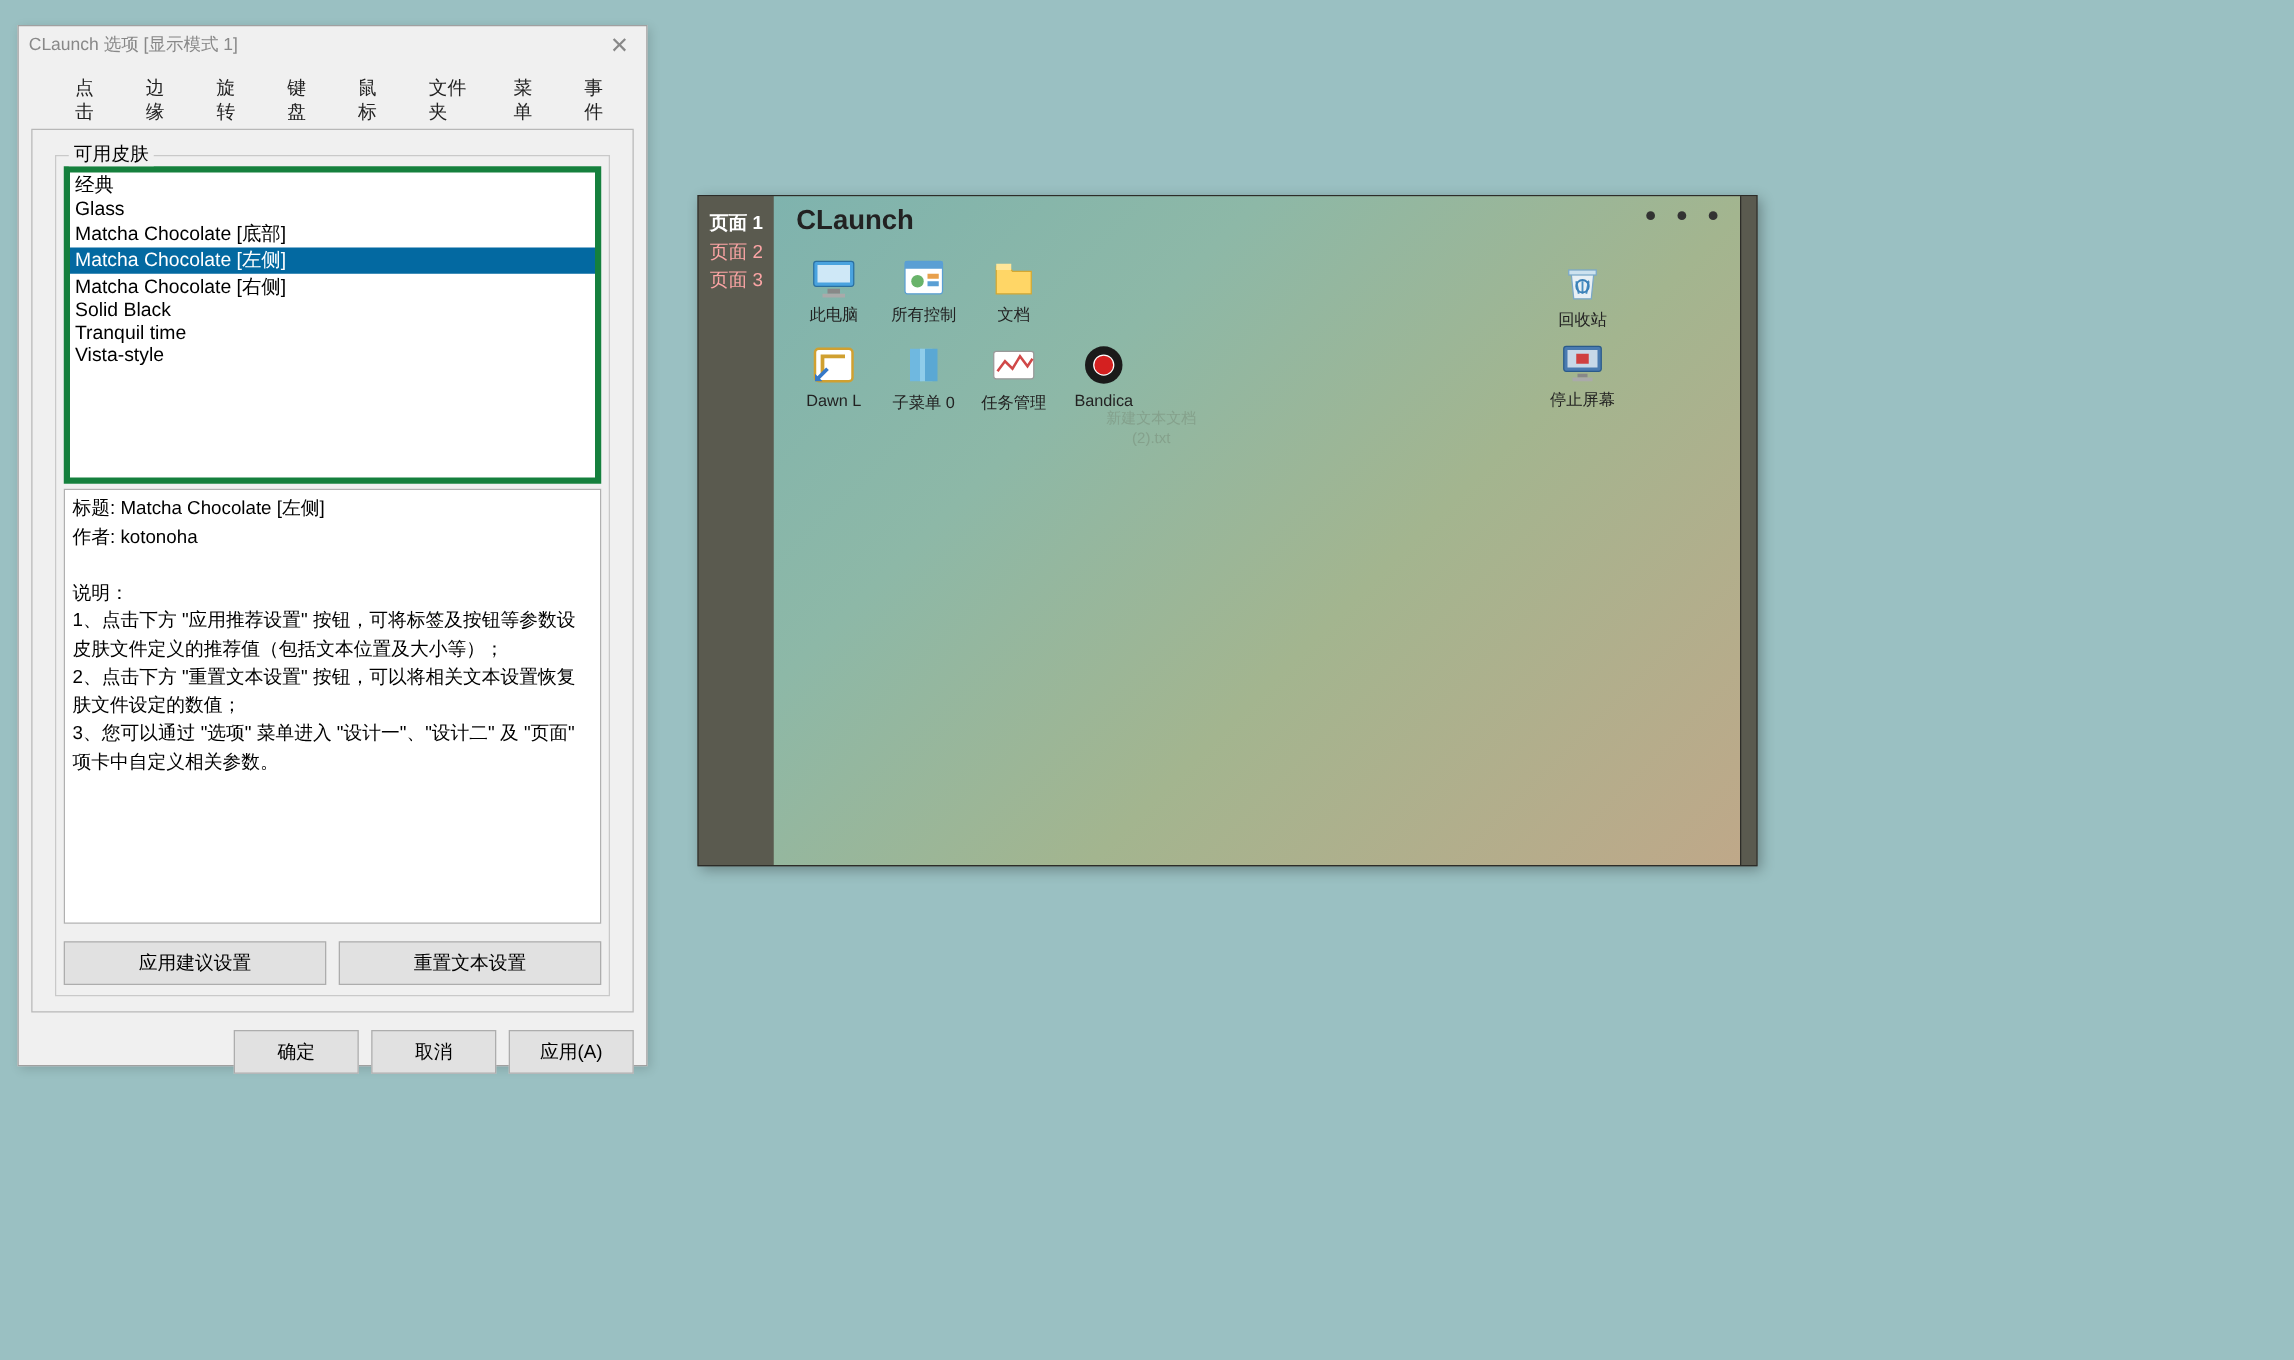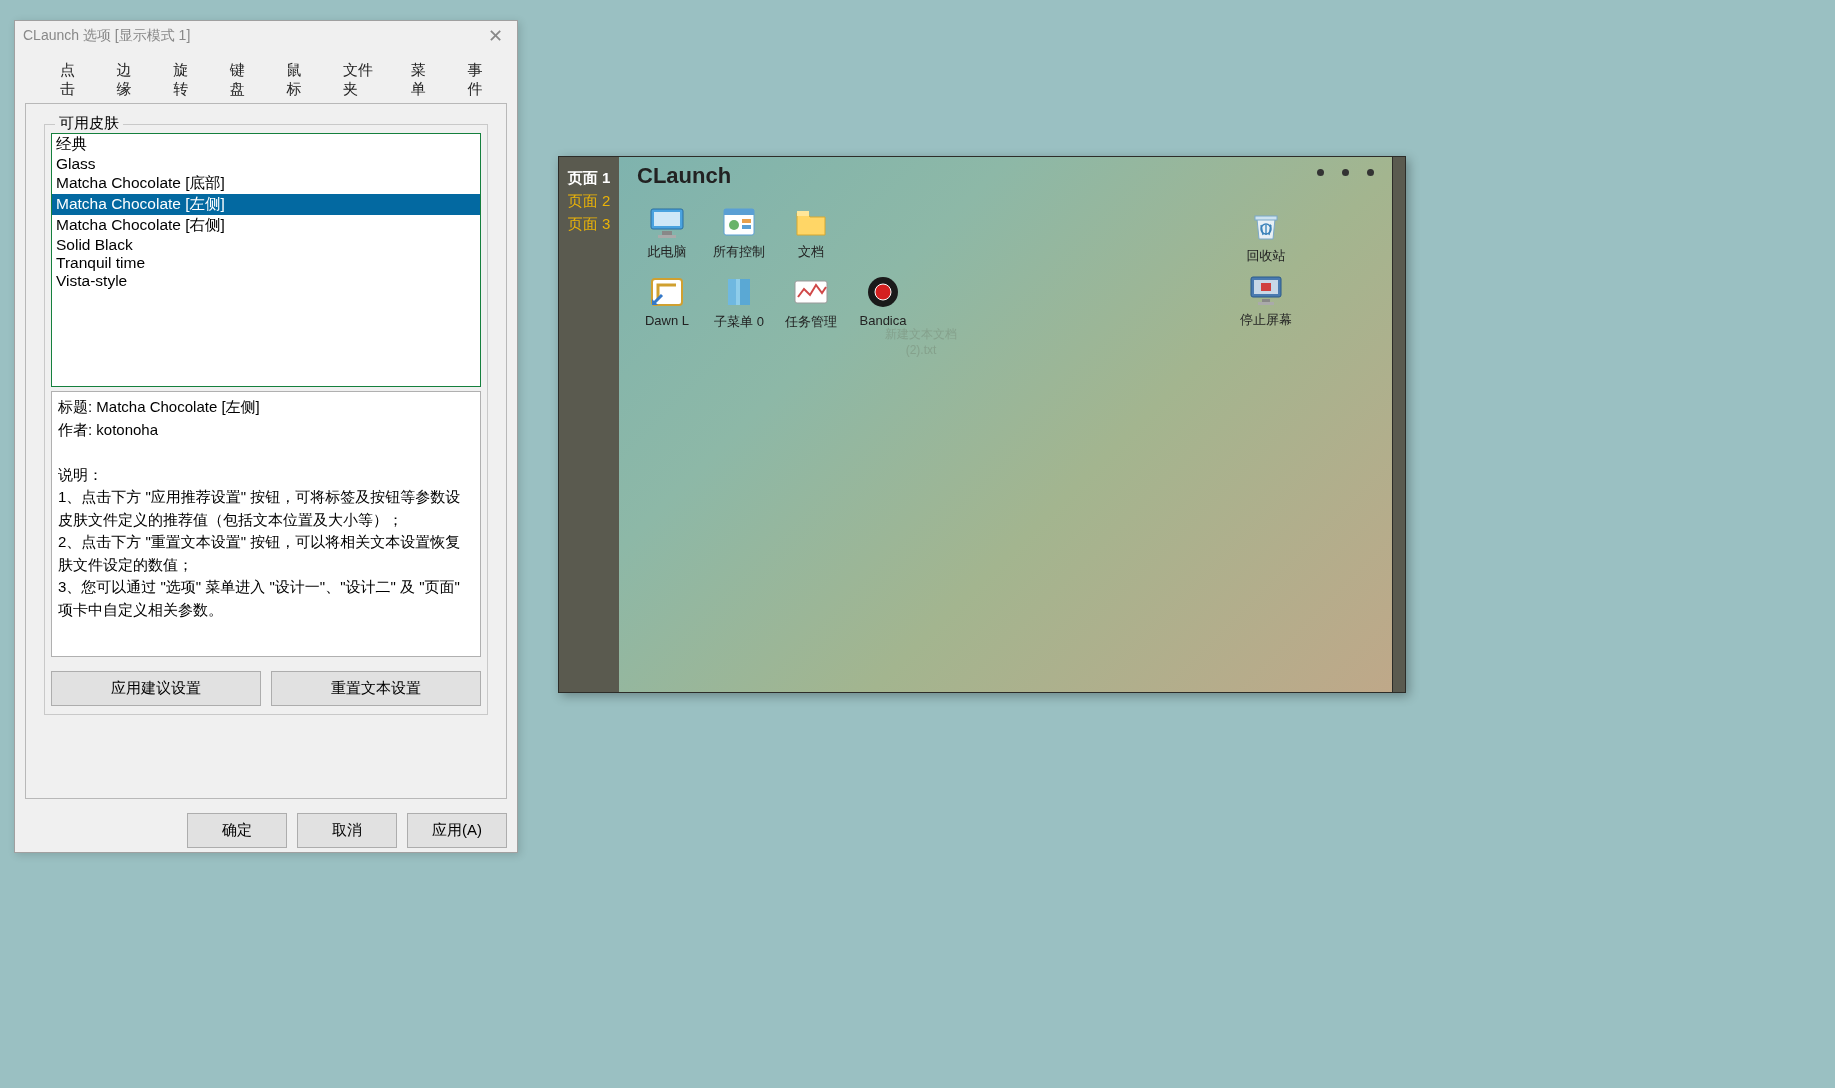--- a/index.html
+++ b/index.html
@@ -78,36 +78,36 @@
 }
 .groupbox-title {
   position: absolute;
   top: -11px;
   left: 10px;
   background: #f0f0f0;
   padding: 0 4px;
   font-size: 15px;
 }
 .listbox {
-  border: 1px solid #15803d;
+  border: 5px solid #15803d;
   background: #fff;
   height: 254px;
   overflow: auto;
 }
 .listbox .item {
   padding: 0px 4px;
   font-size: 15.5px;
   cursor: pointer;
   white-space: nowrap;
 }
 .listbox .item.selected { background: #0369a1; color: #fff; }
 .infobox {
   border: 1px solid #b0b0b0;
   background: #fff;
-  height: 266px;
+  height: 348px;
   margin-top: 4px;
   padding: 4px 6px;
   overflow-y: scroll;
   font-size: 15px;
   line-height: 1.5;
   position: relative;
 }
 .infobox p { margin: 0; }
 .button-row { display: flex; gap: 10px; margin-top: 14px; justify-content:space-between;}
 .btn {
@@ -138,21 +138,21 @@
   border: 1px solid #2c2c28;
   box-shadow: 3px 3px 10px rgba(0,0,0,0.3);
   display: flex;
 }
 .sidebar {
   width: 60px;
   background: #5a5a4f;
   padding-top: 10px;
 }
 .sidebar .page-tab {
-  color: #eab308;
+  color: #fca5a5;
   font-size: 15px;
   padding: 2px 6px;
   text-align: center;
   cursor: pointer;
 }
 .sidebar .page-tab.active { font-weight: bold; color: #fff; }
 .launcher-main {
   flex: 1;
   background: linear-gradient(135deg, #7fb3ae 0%, #8db8a7 30%, #a3b58f 60%, #bfa889 100%);
   position: relative;

